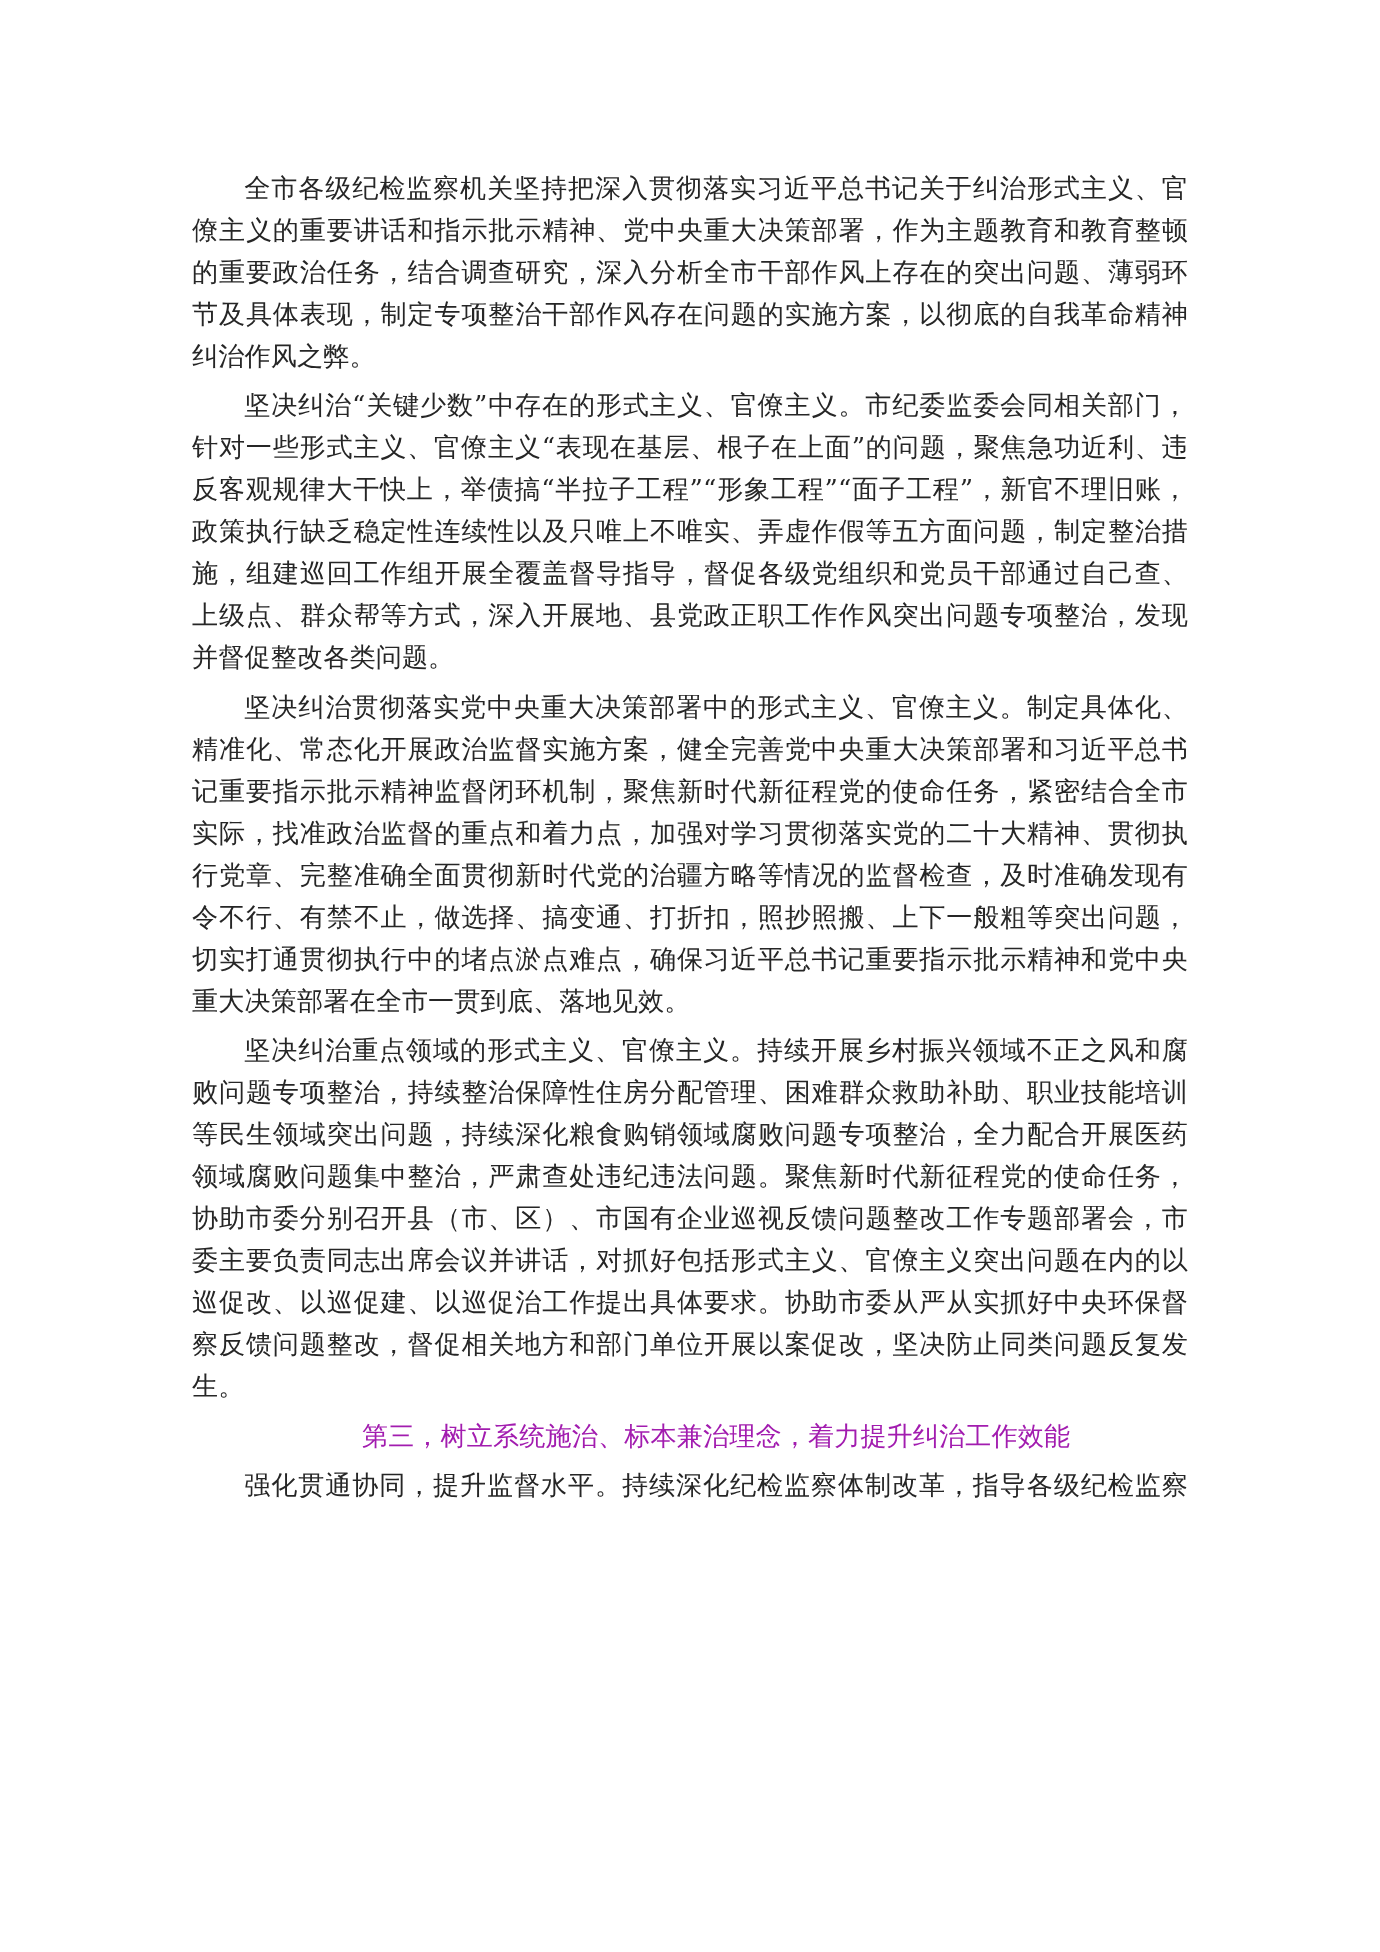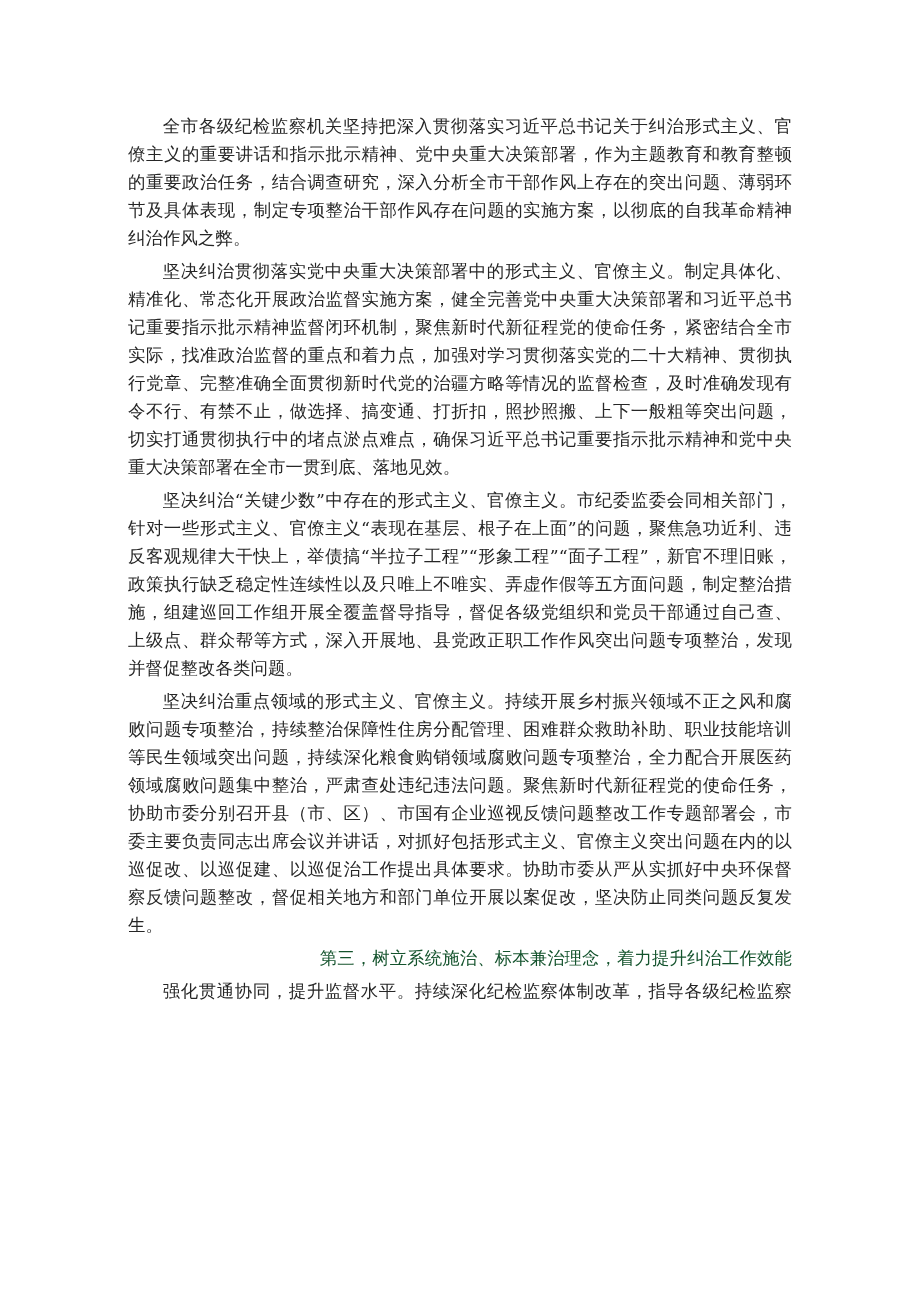--- a/index.html
+++ b/index.html
@@ -40,43 +40,43 @@
     -webkit-font-smoothing: antialiased;
   }
   .para:last-child {
     margin-bottom: 0;
   }
   .heading-para {
     margin: 0 0 5px 0;
     padding: 0;
     font-size: 17.4px;
     line-height: 28px;
-    color: #14532d;
-    text-align: right;
+    color: #a21caf;
+    text-align: center;
     text-indent: 2em;
     letter-spacing: 0.1px;
     word-break: break-all;
     font-weight: 500;
   }
   .clip-last {
     max-height: 84px;
     overflow: hidden;
   }
 </style>
 </head>
 <body>
 
 <div id="page">
   <div id="doc-body">
 
     <p class="para">全市各级纪检监察机关坚持把深入贯彻落实习近平总书记关于纠治形式主义、官僚主义的重要讲话和指示批示精神、党中央重大决策部署，作为主题教育和教育整顿的重要政治任务，结合调查研究，深入分析全市干部作风上存在的突出问题、薄弱环节及具体表现，制定专项整治干部作风存在问题的实施方案，以彻底的自我革命精神纠治作风之弊。</p>
 
+    <p class="para">坚决纠治“关键少数”中存在的形式主义、官僚主义。市纪委监委会同相关部门，针对一些形式主义、官僚主义“表现在基层、根子在上面”的问题，聚焦急功近利、违反客观规律大干快上，举债搞“半拉子工程”“形象工程”“面子工程”，新官不理旧账，政策执行缺乏稳定性连续性以及只唯上不唯实、弄虚作假等五方面问题，制定整治措施，组建巡回工作组开展全覆盖督导指导，督促各级党组织和党员干部通过自己查、上级点、群众帮等方式，深入开展地、县党政正职工作作风突出问题专项整治，发现并督促整改各类问题。</p>
+
     <p class="para">坚决纠治贯彻落实党中央重大决策部署中的形式主义、官僚主义。制定具体化、精准化、常态化开展政治监督实施方案，健全完善党中央重大决策部署和习近平总书记重要指示批示精神监督闭环机制，聚焦新时代新征程党的使命任务，紧密结合全市实际，找准政治监督的重点和着力点，加强对学习贯彻落实党的二十大精神、贯彻执行党章、完整准确全面贯彻新时代党的治疆方略等情况的监督检查，及时准确发现有令不行、有禁不止，做选择、搞变通、打折扣，照抄照搬、上下一般粗等突出问题，切实打通贯彻执行中的堵点淤点难点，确保习近平总书记重要指示批示精神和党中央重大决策部署在全市一贯到底、落地见效。</p>
-
-    <p class="para">坚决纠治“关键少数”中存在的形式主义、官僚主义。市纪委监委会同相关部门，针对一些形式主义、官僚主义“表现在基层、根子在上面”的问题，聚焦急功近利、违反客观规律大干快上，举债搞“半拉子工程”“形象工程”“面子工程”，新官不理旧账，政策执行缺乏稳定性连续性以及只唯上不唯实、弄虚作假等五方面问题，制定整治措施，组建巡回工作组开展全覆盖督导指导，督促各级党组织和党员干部通过自己查、上级点、群众帮等方式，深入开展地、县党政正职工作作风突出问题专项整治，发现并督促整改各类问题。</p>
 
     <p class="para">坚决纠治重点领域的形式主义、官僚主义。持续开展乡村振兴领域不正之风和腐败问题专项整治，持续整治保障性住房分配管理、困难群众救助补助、职业技能培训等民生领域突出问题，持续深化粮食购销领域腐败问题专项整治，全力配合开展医药领域腐败问题集中整治，严肃查处违纪违法问题。聚焦新时代新征程党的使命任务，协助市委分别召开县（市、区）、市国有企业巡视反馈问题整改工作专题部署会，市委主要负责同志出席会议并讲话，对抓好包括形式主义、官僚主义突出问题在内的以巡促改、以巡促建、以巡促治工作提出具体要求。协助市委从严从实抓好中央环保督察反馈问题整改，督促相关地方和部门单位开展以案促改，坚决防止同类问题反复发生。</p>
 
     <p class="heading-para">第三，树立系统施治、标本兼治理念，着力提升纠治工作效能</p>
 
 
 
 
     <p class="para clip-last">强化贯通协同，提升监督水平。持续深化纪检监察体制改革，指导各级纪检监察机关把纪律监督、监察监督、派驻监督、巡视监督贯通起来，充分运用“组组”联动、“室组地”联动等监督方式，整合监督力量，形成监督合力。</p>
 

